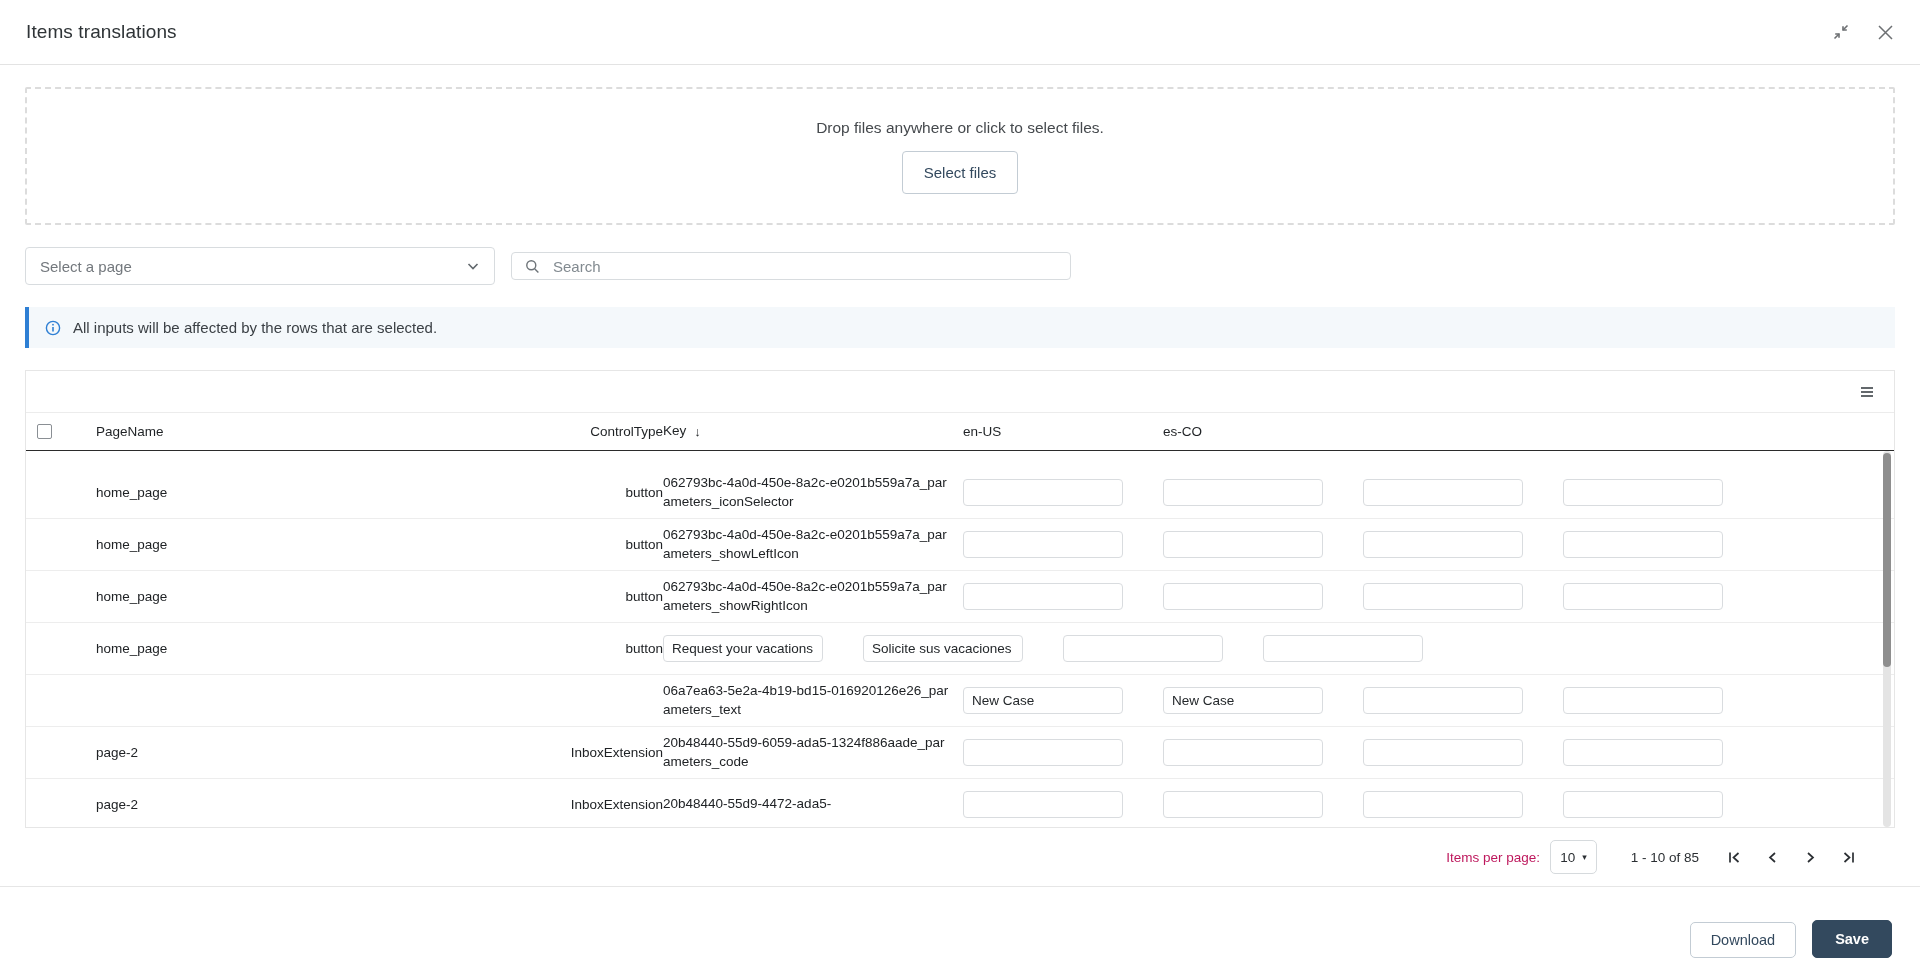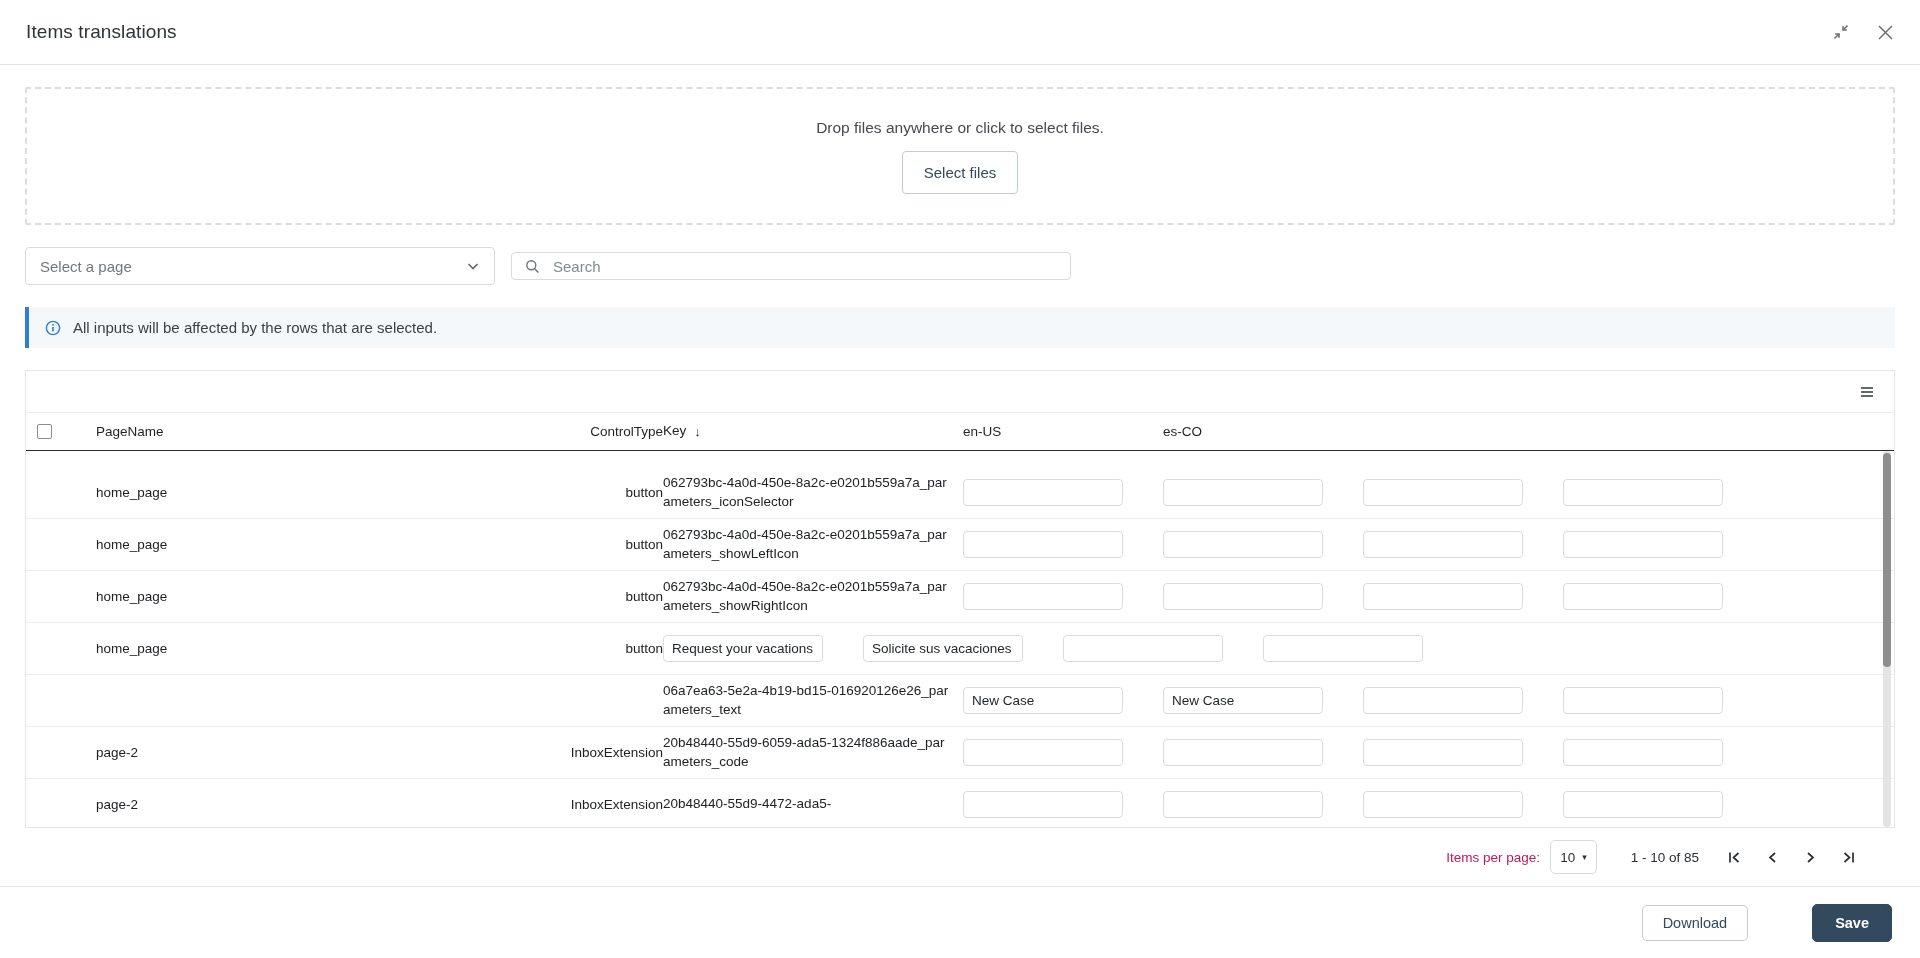--- a/index.html
+++ b/index.html
@@ -269,21 +269,21 @@
     display: flex; align-items: center; justify-content: center;
     cursor: pointer;
     color: #2b2f33;
   }
 
   
   .footer {
     flex: 0 0 72px;
     height: 72px;
     border-top: 1px solid #e6e6e6;
-    display: flex; align-items: center; justify-content: flex-end;
+    display: flex; align-items: flex-end; justify-content: flex-end;
     gap: 16px;
     padding-right: 28px;
     background: #fff;
   }
   .btn-download {
     border: 1px solid #c3ccd4;
     background: #fff;
     color: #33495e;
     font-size: 14.5px;
     font-family: "Liberation Sans", sans-serif;
@@ -294,21 +294,20 @@
   .btn-save {
     border: 1px solid #33495e;
     background: #33495e;
     color: #ffffff;
     font-size: 14.5px;
     font-weight: bold;
     font-family: "Liberation Sans", sans-serif;
     padding: 10px 22px;
     border-radius: 5px;
     cursor: pointer;
-    margin-left: 48px;
   }
 </style>
 </head>
 <body>
 
 <div class="dialog">
 
   <div class="titlebar">
     <div class="titlebar-title">Items translations</div>
     <div class="titlebar-actions">

